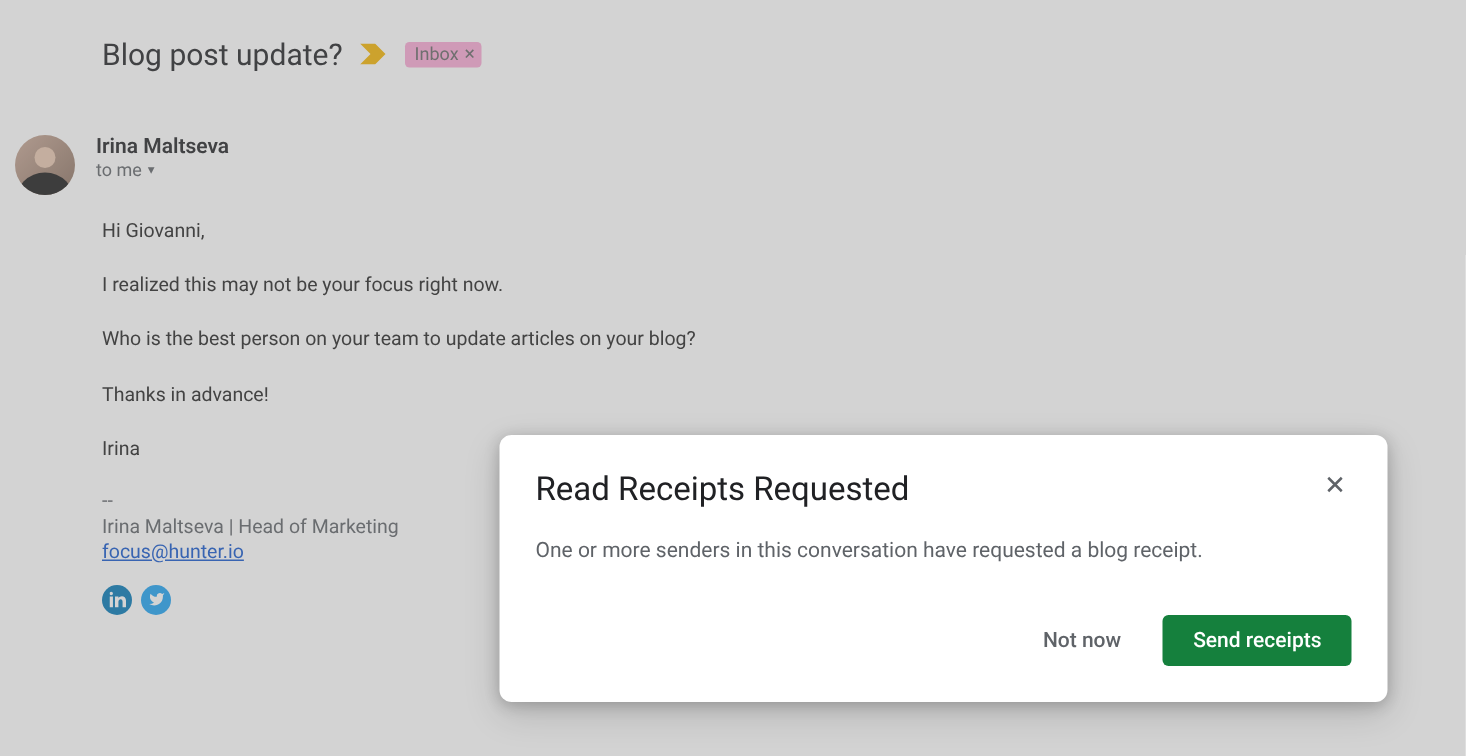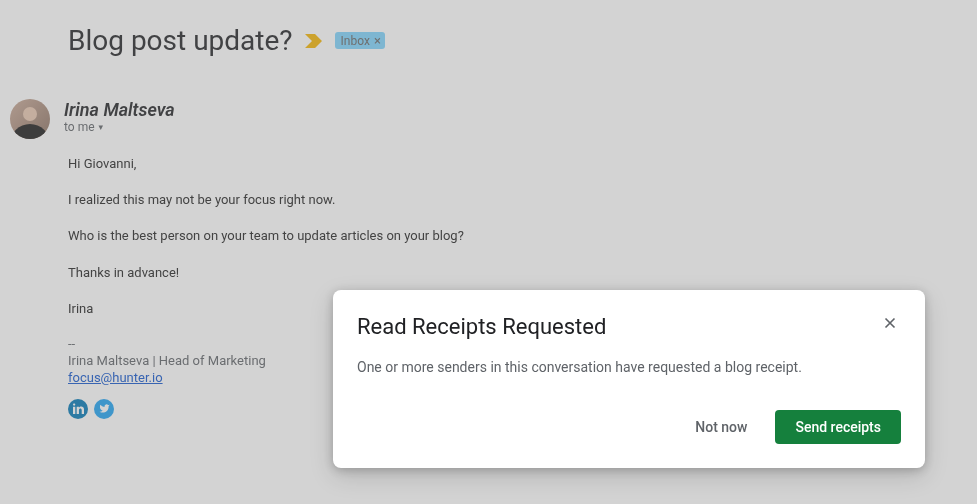--- a/index.html
+++ b/index.html
@@ -27,31 +27,31 @@
     .email-container {
       padding: 24px 68px;
     }
     .subject-row {
       display: flex;
       align-items: center;
       gap: 12px;
       margin-bottom: 42px;
     }
     .subject {
-      font-size: 28px;
+      font-size: 20px;
       color: #202124;
       font-weight: 400;
     }
     .important-marker {
       color: #f4b400;
       display: flex;
       align-items: center;
     }
     .inbox-label {
-      background: #7dd3fc;
+      background: #f9a8d4;
       color: #666;
       font-size: 12px;
       padding: 1px 4px 1px 6px;
       border-radius: 3px;
       display: inline-flex;
       align-items: center;
       gap: 4px;
     }
     .inbox-label-x {
       font-size: 13px;
@@ -93,23 +93,22 @@
       height: 20px;
       background: #1a1a1a;
       border-radius: 20px 20px 0 0;
     }
     .sender-info {
       display: flex;
       flex-direction: column;
     }
     .sender-name {
       font-weight: 600;
-      font-size: 18px;
+      font-size: 14px;
       color: #202124;
-      font-style: italic;
     }
     .recipient-line {
       font-size: 12px;
       color: #5f6368;
       display: flex;
       align-items: center;
       gap: 4px;
     }
     .dropdown-triangle {
       font-size: 9px;

